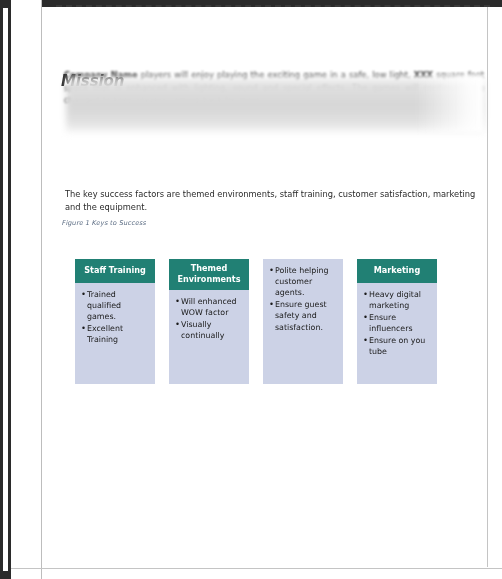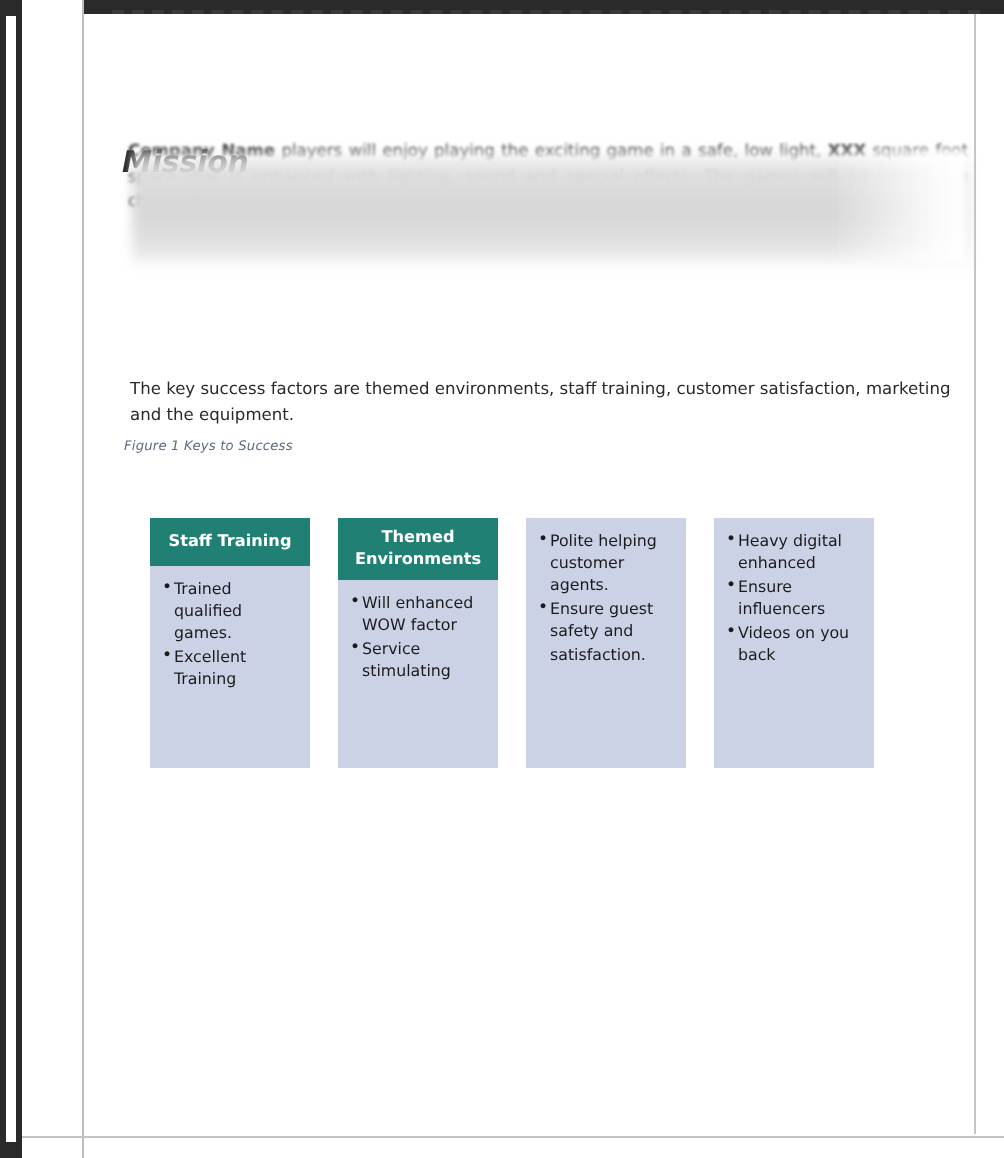--- a/index.html
+++ b/index.html
@@ -246,49 +246,50 @@
         </div>
         <div class="kts-card">
           <div class="kts-card-header two-line"><span>Themed</span><br><span>Environments</span></div>
           <div class="kts-card-body">
             <div class="kts-bullet">
               <span class="dot">•</span>
               <span class="txt">Will enhanced WOW factor</span>
             </div>
             <div class="kts-bullet">
               <span class="dot">•</span>
-              <span class="txt">Service stimulating</span>
+              <span class="txt">Visually continually</span>
             </div>
           </div>
         </div>
         <div class="kts-card">
           <div class="kts-card-body">
             <div class="kts-bullet">
               <span class="dot">•</span>
               <span class="txt">Polite helping customer agents.</span>
             </div>
             <div class="kts-bullet">
               <span class="dot">•</span>
               <span class="txt">Ensure guest safety and satisfaction.</span>
             </div>
           </div>
         </div>
         <div class="kts-card">
+          <div class="kts-card-header"><span>Marketing</span></div>
           <div class="kts-card-body">
             <div class="kts-bullet">
               <span class="dot">•</span>
-              <span class="txt">Heavy digital enhanced</span>
+              <span class="txt">Heavy digital marketing</span>
             </div>
             <div class="kts-bullet">
               <span class="dot">•</span>
               <span class="txt">Ensure influencers</span>
             </div>
             <div class="kts-bullet">
               <span class="dot">•</span>
-              <span class="txt">Videos on you back</span>
+              <span class="txt">Ensure on you tube</span>
             </div>
           </div>
         </div>
       </div>
 
   </div>
 
   <div id="top-bar"></div>
   <div id="page-break-marker"></div>
   <div id="left-rail">

